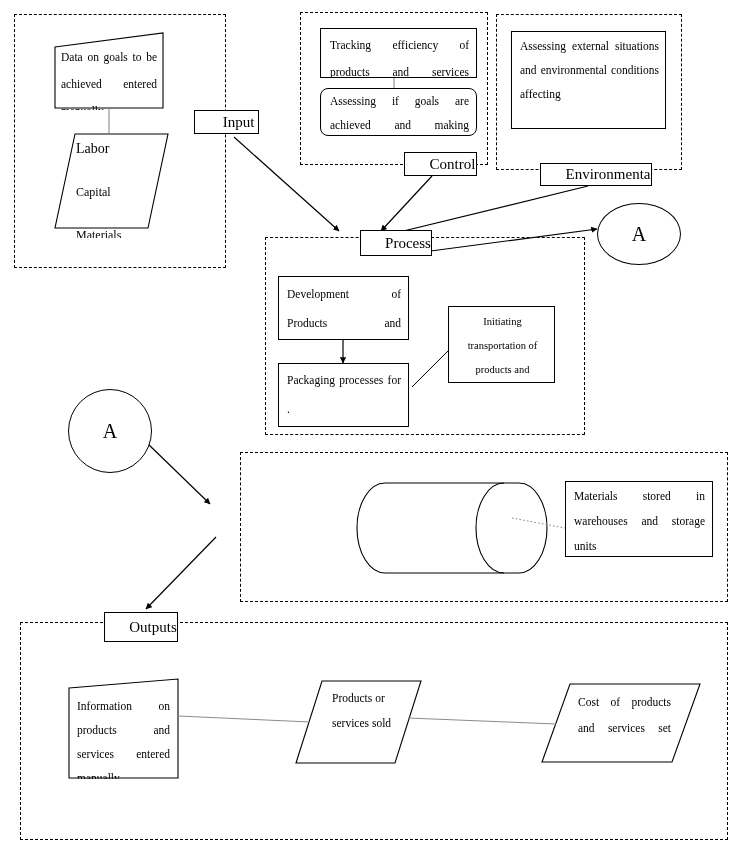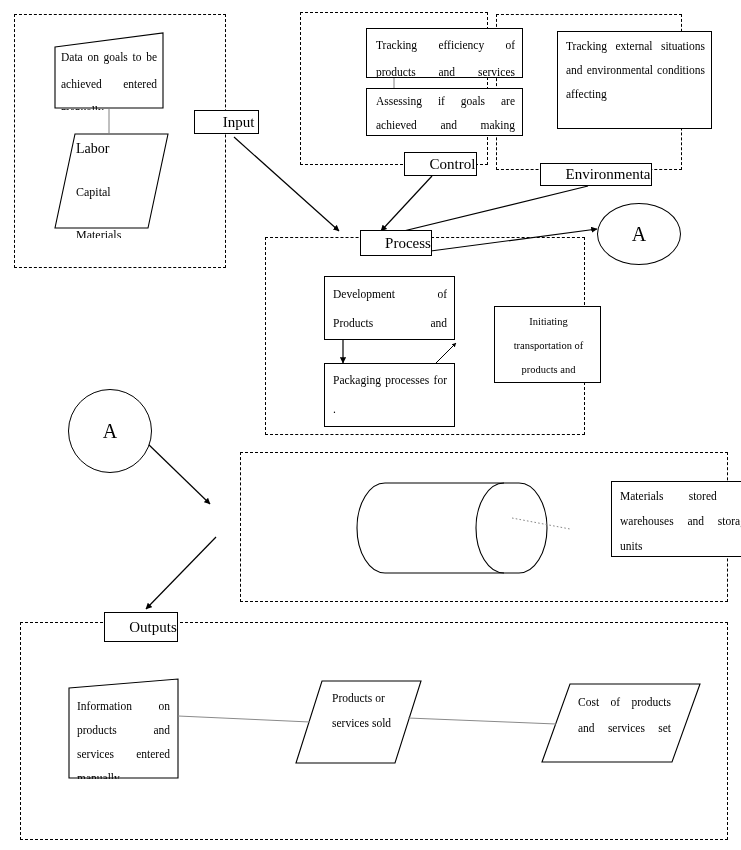--- a/index.html
+++ b/index.html
@@ -34,21 +34,20 @@
     background: transparent;
   }
 
   
   .node {
     position: absolute;
     border: 1px solid #000000;
     box-sizing: border-box;
     background: #ffffff;
     overflow: hidden;
-    margin-left: 46px;
   }
 
   
   .label-node {
     position: absolute;
     border: 1px solid #000000;
     box-sizing: border-box;
     background: #ffffff;
     display: flex;
     align-items: center;
@@ -184,26 +183,26 @@
   <div class="shape-text" style="left:76px; top:138px; width:80px; height:92px;">
     <div class="txt left" style="position:relative; left:0; top:0; width:80px; height:30px; line-height:22px; font-size:14px;">Labor</div>
     <div class="txt left" style="position:relative; left:0; top:13px; width:80px; height:30px; line-height:22px; font-size:12px;">Capital</div>
     <div class="txt left" style="position:relative; left:0; top:26px; width:80px; height:14px; line-height:22px; font-size:12px;">Materials</div>
   </div>
 
   <div class="node" style="left:320px; top:28px; width:157px; height:50px;">
     <div class="txt" style="left:9px; top:3px; width:139px; height:46px; line-height:27px;">Tracking efficiency of products and services</div>
   </div>
 
-  <div class="node" style="left:320px; top:88px; width:157px; height:48px;">
+  <div class="node" style="left:320px; top:88px; width:157px; height:48px;border-radius:8px;">
     <div class="txt" style="left:9px; top:0px; width:139px; height:48px; line-height:24px;">Assessing if goals are achieved and making</div>
   </div>
 
   <div class="node" style="left:511px; top:31px; width:155px; height:98px;">
-    <div class="txt" style="left:8px; top:2px; width:139px; height:96px; line-height:24px;">Tracking external situations and environmental conditions affecting</div>
+    <div class="txt" style="left:8px; top:2px; width:139px; height:96px; line-height:24px;">Assessing external situations and environmental conditions affecting</div>
   </div>
 
   <div class="node" style="left:278px; top:276px; width:131px; height:64px;">
     <div class="txt" style="left:8px; top:3px; width:114px; height:58px; line-height:29px;">Development of Products and</div>
   </div>
 
   <div class="node" style="left:278px; top:363px; width:131px; height:64px;">
     <div class="txt" style="left:8px; top:2px; width:114px; height:62px; line-height:29px;">Packaging processes for .</div>
   </div>
 

